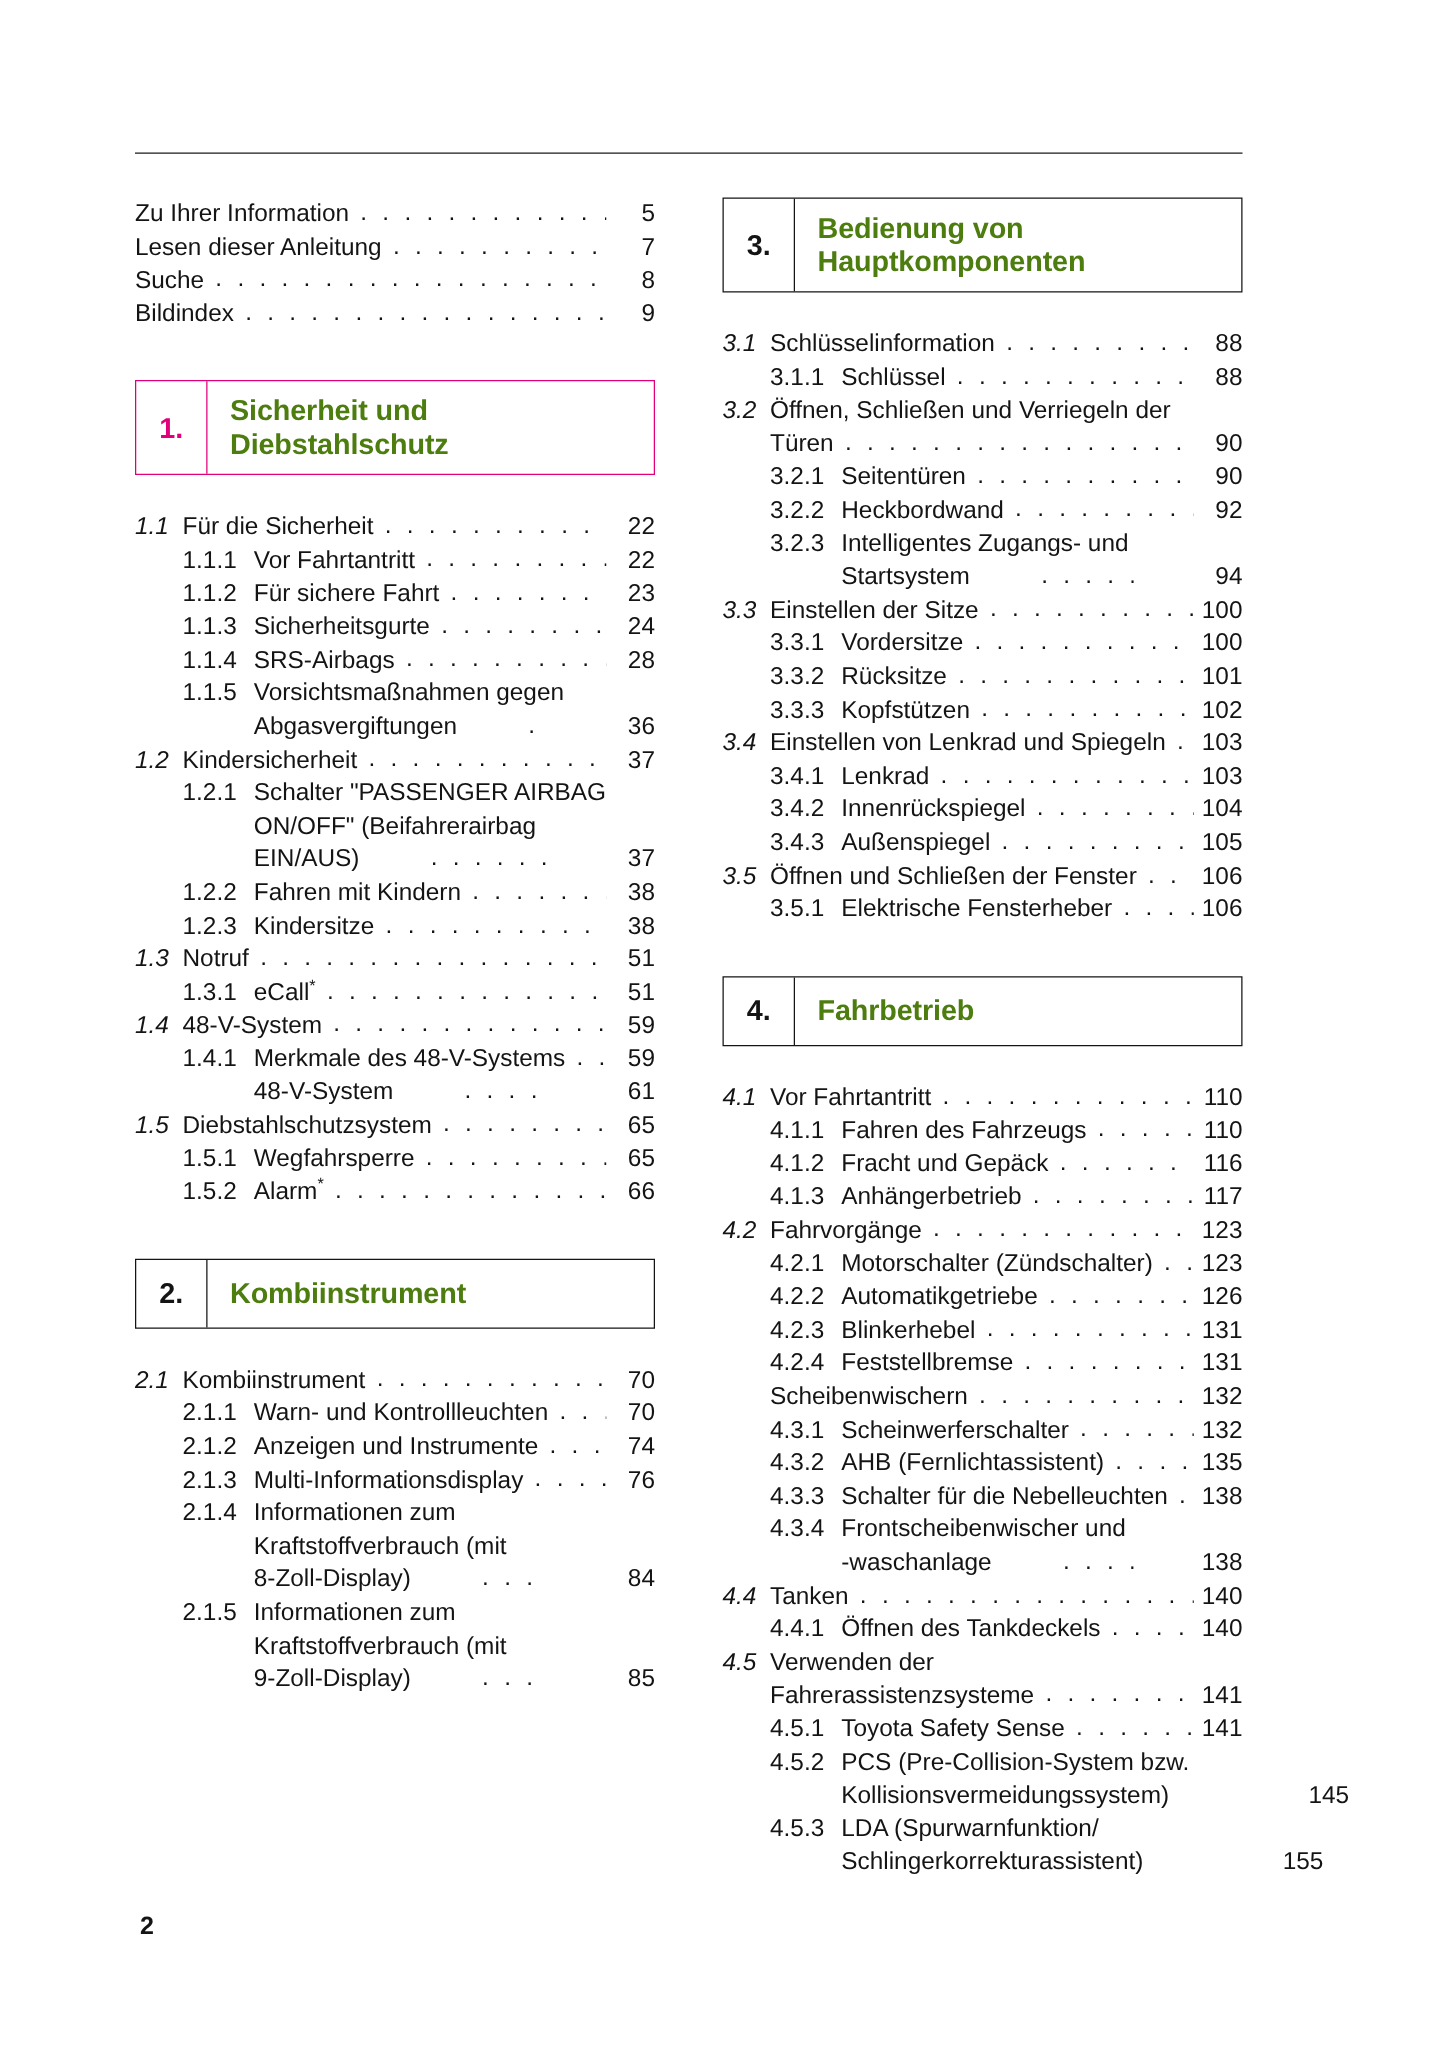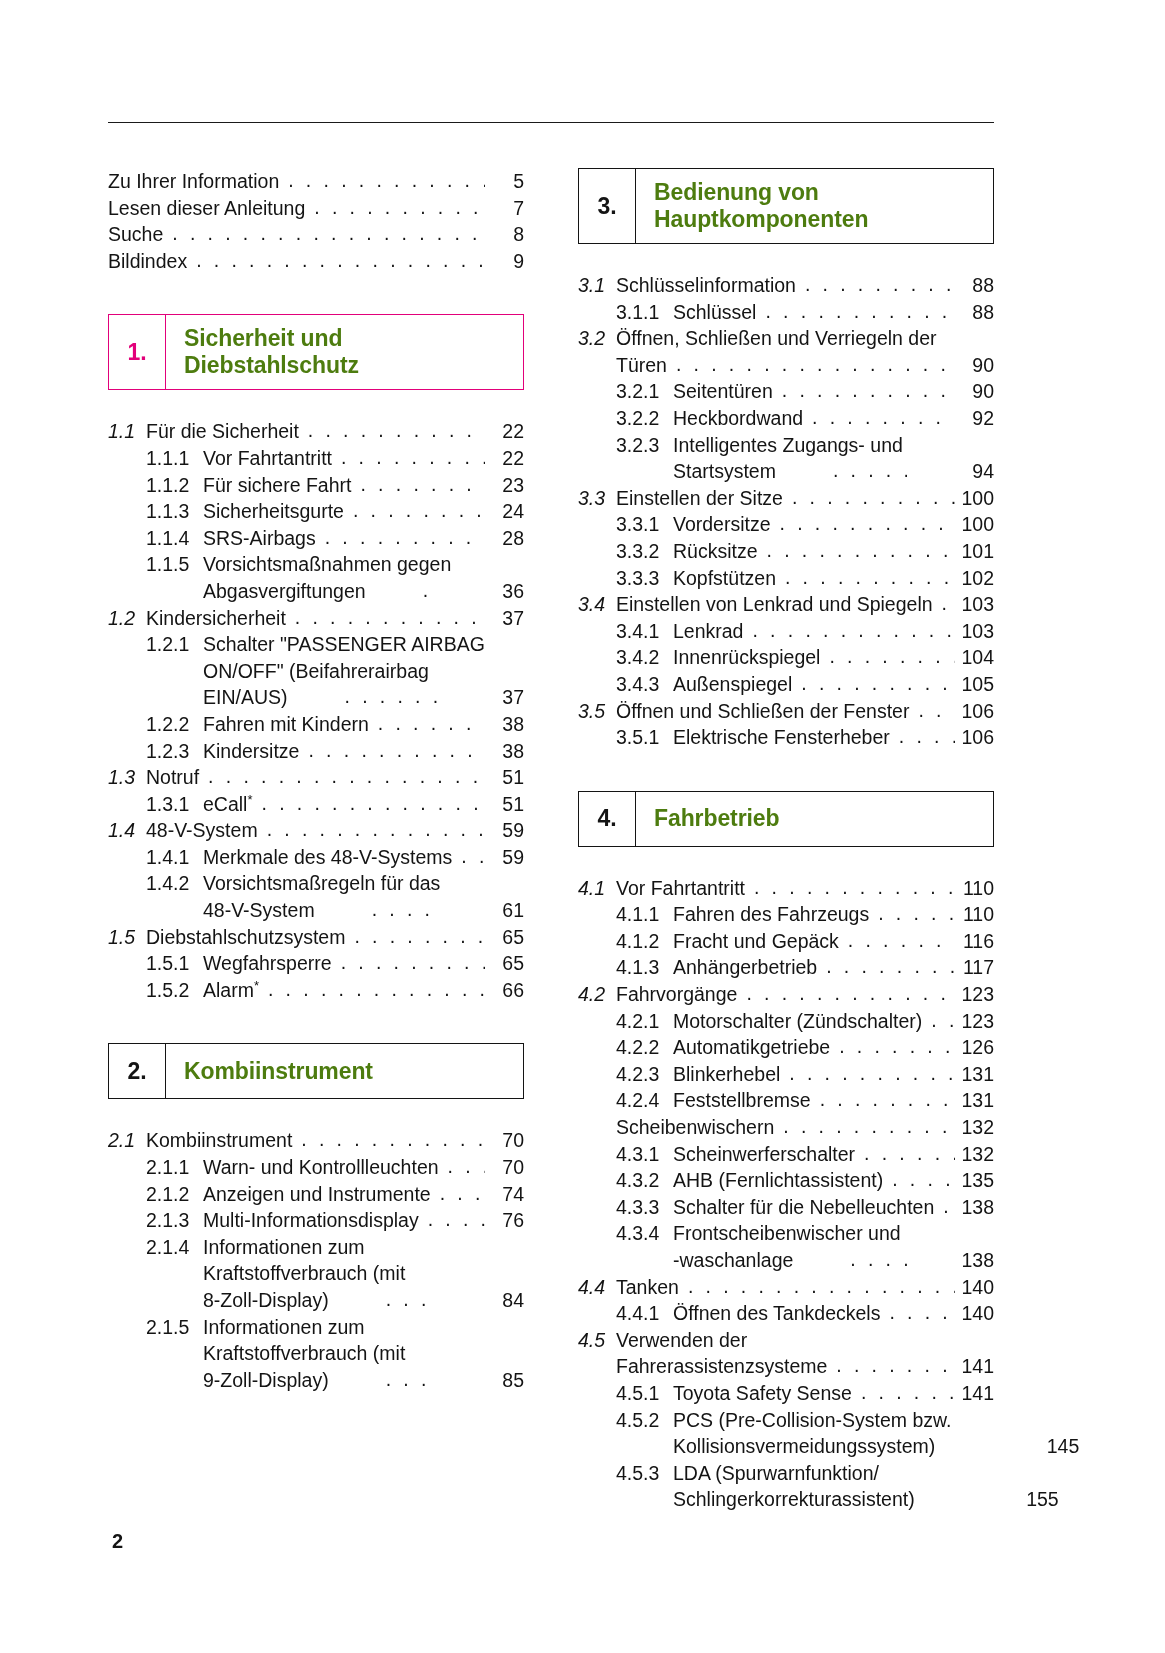--- a/index.html
+++ b/index.html
@@ -30,21 +30,21 @@
     left: 108px;
     top: 122px;
     width: 886px;
     height: 0;
     border-top: 1.6px solid #1a1a1a;
   }
 
   .columns {
     position: absolute;
     left: 108px;
-    top: 168px;
+    top: 158px;
     width: 886px;
     display: flex;
     gap: 54px;
   }
   .col {
     width: 416px;
     flex: 0 0 416px;
   }
 
   
@@ -275,24 +275,20 @@
           <span class="title">48-V-System</span>
           <span class="leader">. . . . . . . . . . . . . . . . . . . . . . . . . . . . . . . . . . . . . . . . . . . . . . . . . . . . . . . . . . . . </span>
           <span class="pg">59</span>
         </div>
         <div class="toc-line l2">
           <span class="num">1.4.1</span>
           <span class="title">Merkmale des 48-V-Systems</span>
           <span class="leader">. . . . . . . . . . . . . . . . . . . . . . . . . . . . . . . . . . . . . . . . . . . . . . . . . . . . . . . . . . . . </span>
           <span class="pg">59</span>
         </div>
-        <div class="toc-line l2 nopage">
-          <span class="num">1.4.2</span>
-          <span class="title">Vorsichtsmaßregeln für das</span>
-        </div>
         <div class="toc-line l2 cont">
           <span class="title">48-V-System</span>
           <span class="leader">. . . . . . . . . . . . . . . . . . . . . . . . . . . . . . . . . . . . . . . . . . . . . . . . . . . . . . . . . . . . </span>
           <span class="pg">61</span>
         </div>
         <div class="toc-line l1">
           <span class="num">1.5</span>
           <span class="title">Diebstahlschutzsystem</span>
           <span class="leader">. . . . . . . . . . . . . . . . . . . . . . . . . . . . . . . . . . . . . . . . . . . . . . . . . . . . . . . . . . . . </span>
           <span class="pg">65</span>

